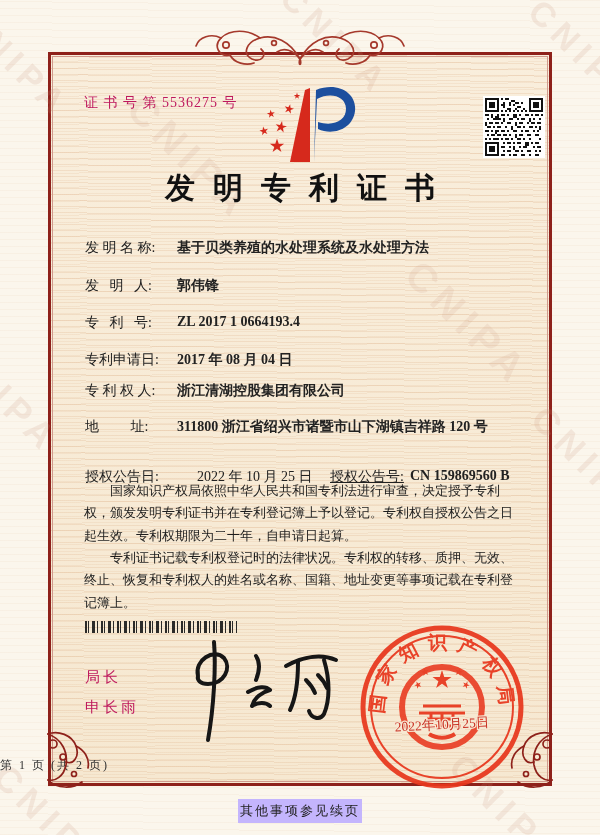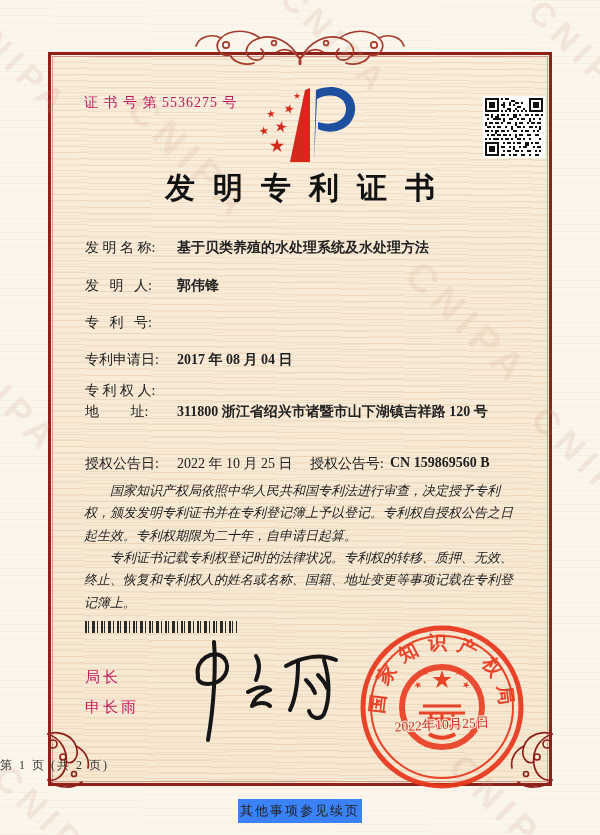--- a/index.html
+++ b/index.html
@@ -31,35 +31,35 @@
   .cert-no{position:absolute;left:84px;top:94px;font-size:14px;color:#be185d;letter-spacing:1px;}
   .logo{position:absolute;left:243px;top:84px;}
   .qr{position:absolute;left:483px;top:96px;width:62px;height:62px;background:#fff;padding:2px;box-sizing:border-box;}
   .title{
     position:absolute;left:0;right:0;top:168px;text-align:center;
     font-size:30px;font-weight:bold;color:#111;letter-spacing:18px;text-indent:18px;
   }
   .frow{position:absolute;left:85px;right:60px;display:flex;font-size:14px;color:#222;}
   .frow .lbl{flex:0 0 92px;white-space:pre;}
   .frow .val{white-space:pre;font-weight:bold;}
-  .frow .val1{flex:0 0 133px;white-space:pre;}
-  .frow .lbl2{flex:0 0 80px;white-space:pre;}
-  .paras{position:absolute;left:84px;top:480px;width:438px;font-size:13px;line-height:1.72;color:#1d1d1d;font-style:italic;}
+  .frow .val1{flex:0 0 133px;white-space:pre;margin-left:20px;}
+  .frow .lbl2{flex:0 0 80px;white-space:pre;text-decoration:underline;}
+  .paras{position:absolute;left:84px;top:480px;width:438px;font-size:13px;line-height:1.72;color:#1d1d1d;}
   .paras p{margin:0;text-indent:2em;}
   .barcode{
     position:absolute;left:85px;top:621px;width:152px;height:12px;opacity:.92;
     background:repeating-linear-gradient(90deg,#1a1a1a 0 2px,transparent 2px 3px,#1a1a1a 3px 4px,transparent 4px 7px,#1a1a1a 7px 10px,transparent 10px 12px,#1a1a1a 12px 13px,transparent 13px 16px);
   }
   .official{position:absolute;left:85px;font-family:Liberation Sans, sans-serif;font-size:15px;color:#be185d;letter-spacing:3px;}
   .signature{position:absolute;left:170px;top:636px;z-index:2;}
   .seal{position:absolute;left:357px;top:622px;z-index:4;opacity:.93;}
   .page-num{position:absolute;left:0;right:0;top:757px;text-align:left;font-size:12px;color:#333;letter-spacing:2px;}
   .cont-note{
     position:absolute;left:50%;top:799px;transform:translateX(-50%);
-    background:#3b82f6;padding:3px 2px;font-size:13px;color:#222;letter-spacing:2px;white-space:nowrap;
+    background:#c4b5fd;padding:3px 2px;font-size:13px;color:#222;letter-spacing:2px;white-space:nowrap;
   }
 </style>
 </head>
 <body>
 
 <div class="wm" style="left:-20px;top:0px;font-size:34px">CNIPA</div>
 <div class="wm" style="left:300px;top:-22px;font-size:34px">CNIPA</div>
 <div class="wm" style="left:548px;top:-8px;font-size:34px">CNIPA</div>
 <div class="wm" style="left:150px;top:86px;font-size:40px;color:rgba(199,147,124,0.14)">CNIPA</div>
 <div class="wm" style="left:428px;top:252px;font-size:40px;color:rgba(199,147,124,0.14)">CNIPA</div>
@@ -173,33 +173,35 @@
   <div class="frow" style="top:239px">
     <span class="lbl">发 明 名 称:</span>
     <span class="val">基于贝类养殖的水处理系统及水处理方法</span>
   </div>
   <div class="frow" style="top:277px">
     <span class="lbl">发   明   人:</span>
     <span class="val">郭伟锋</span>
   </div>
   <div class="frow" style="top:314px">
     <span class="lbl">专   利   号:</span>
+    <span class="val">ZL 2017 1 0664193.4</span>
   </div>
   <div class="frow" style="top:351px">
     <span class="lbl">专利申请日:</span>
     <span class="val">2017 年 08 月 04 日</span>
   </div>
   <div class="frow" style="top:382px">
     <span class="lbl">专 利 权 人:</span>
-  </div>
-  <div class="frow" style="top:403px">
+    <span class="val">浙江清湖控股集团有限公司</span>
+  </div>
+  <div class="frow" style="top:418px">
     <span class="lbl">地         址:</span>
     <span class="val">311800 浙江省绍兴市诸暨市山下湖镇吉祥路 120 号</span>
   </div>
-  <div class="frow" style="top:455px">
+  <div class="frow" style="top:468px">
     <span class="lbl">授权公告日:</span>
     <span class="val1">2022 年 10 月 25 日</span>
     <span class="lbl2">授权公告号:</span>
     <span class="val">CN 159869560 B</span>
   </div>
 
   <div class="paras">
     <p>国家知识产权局依照中华人民共和国专利法进行审查，决定授予专利权，颁发发明专利证书并在专利登记簿上予以登记。专利权自授权公告之日起生效。专利权期限为二十年，自申请日起算。</p>
     <p>专利证书记载专利权登记时的法律状况。专利权的转移、质押、无效、终止、恢复和专利权人的姓名或名称、国籍、地址变更等事项记载在专利登记簿上。</p>
   </div>

